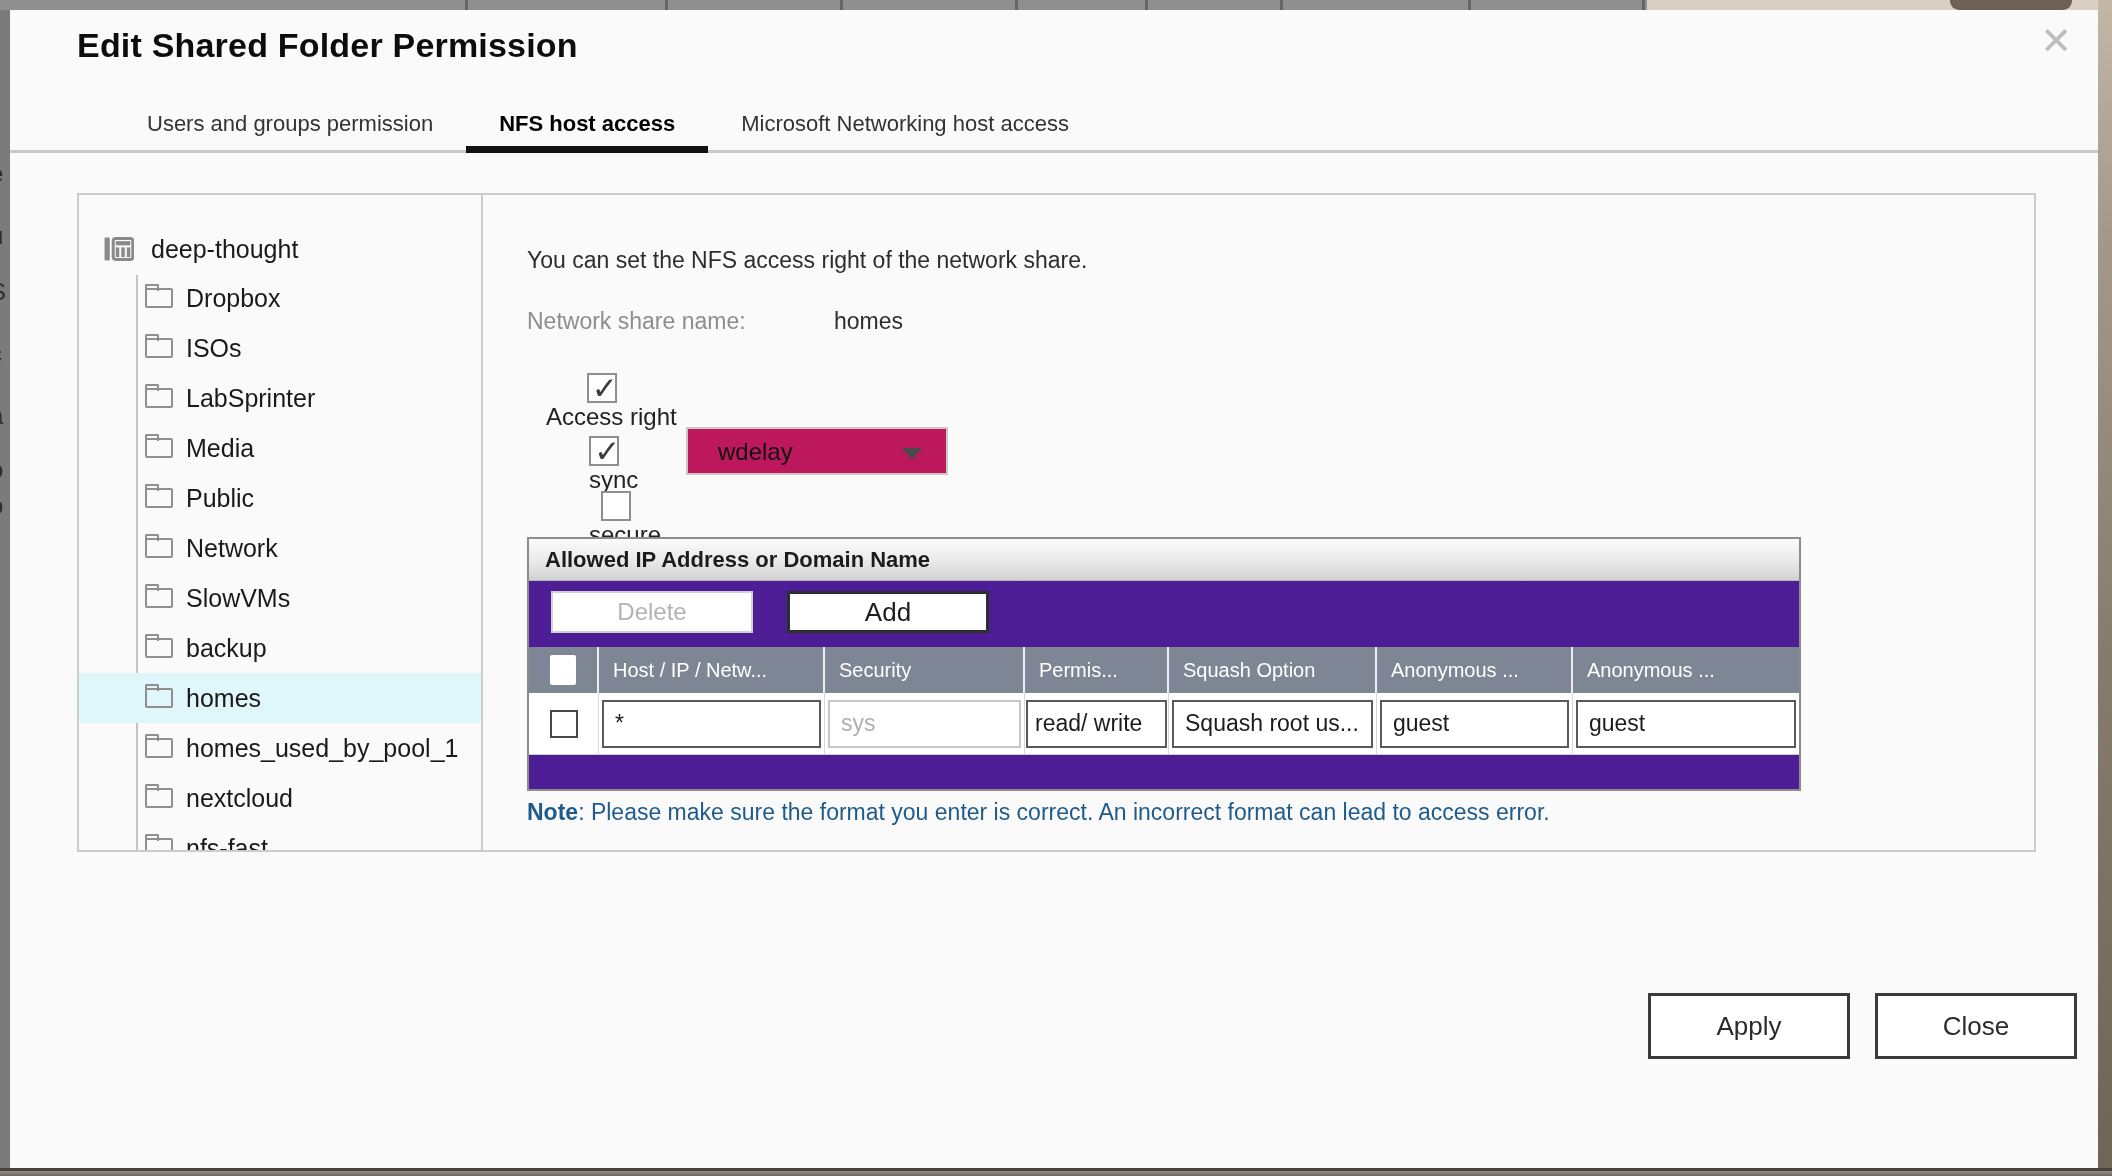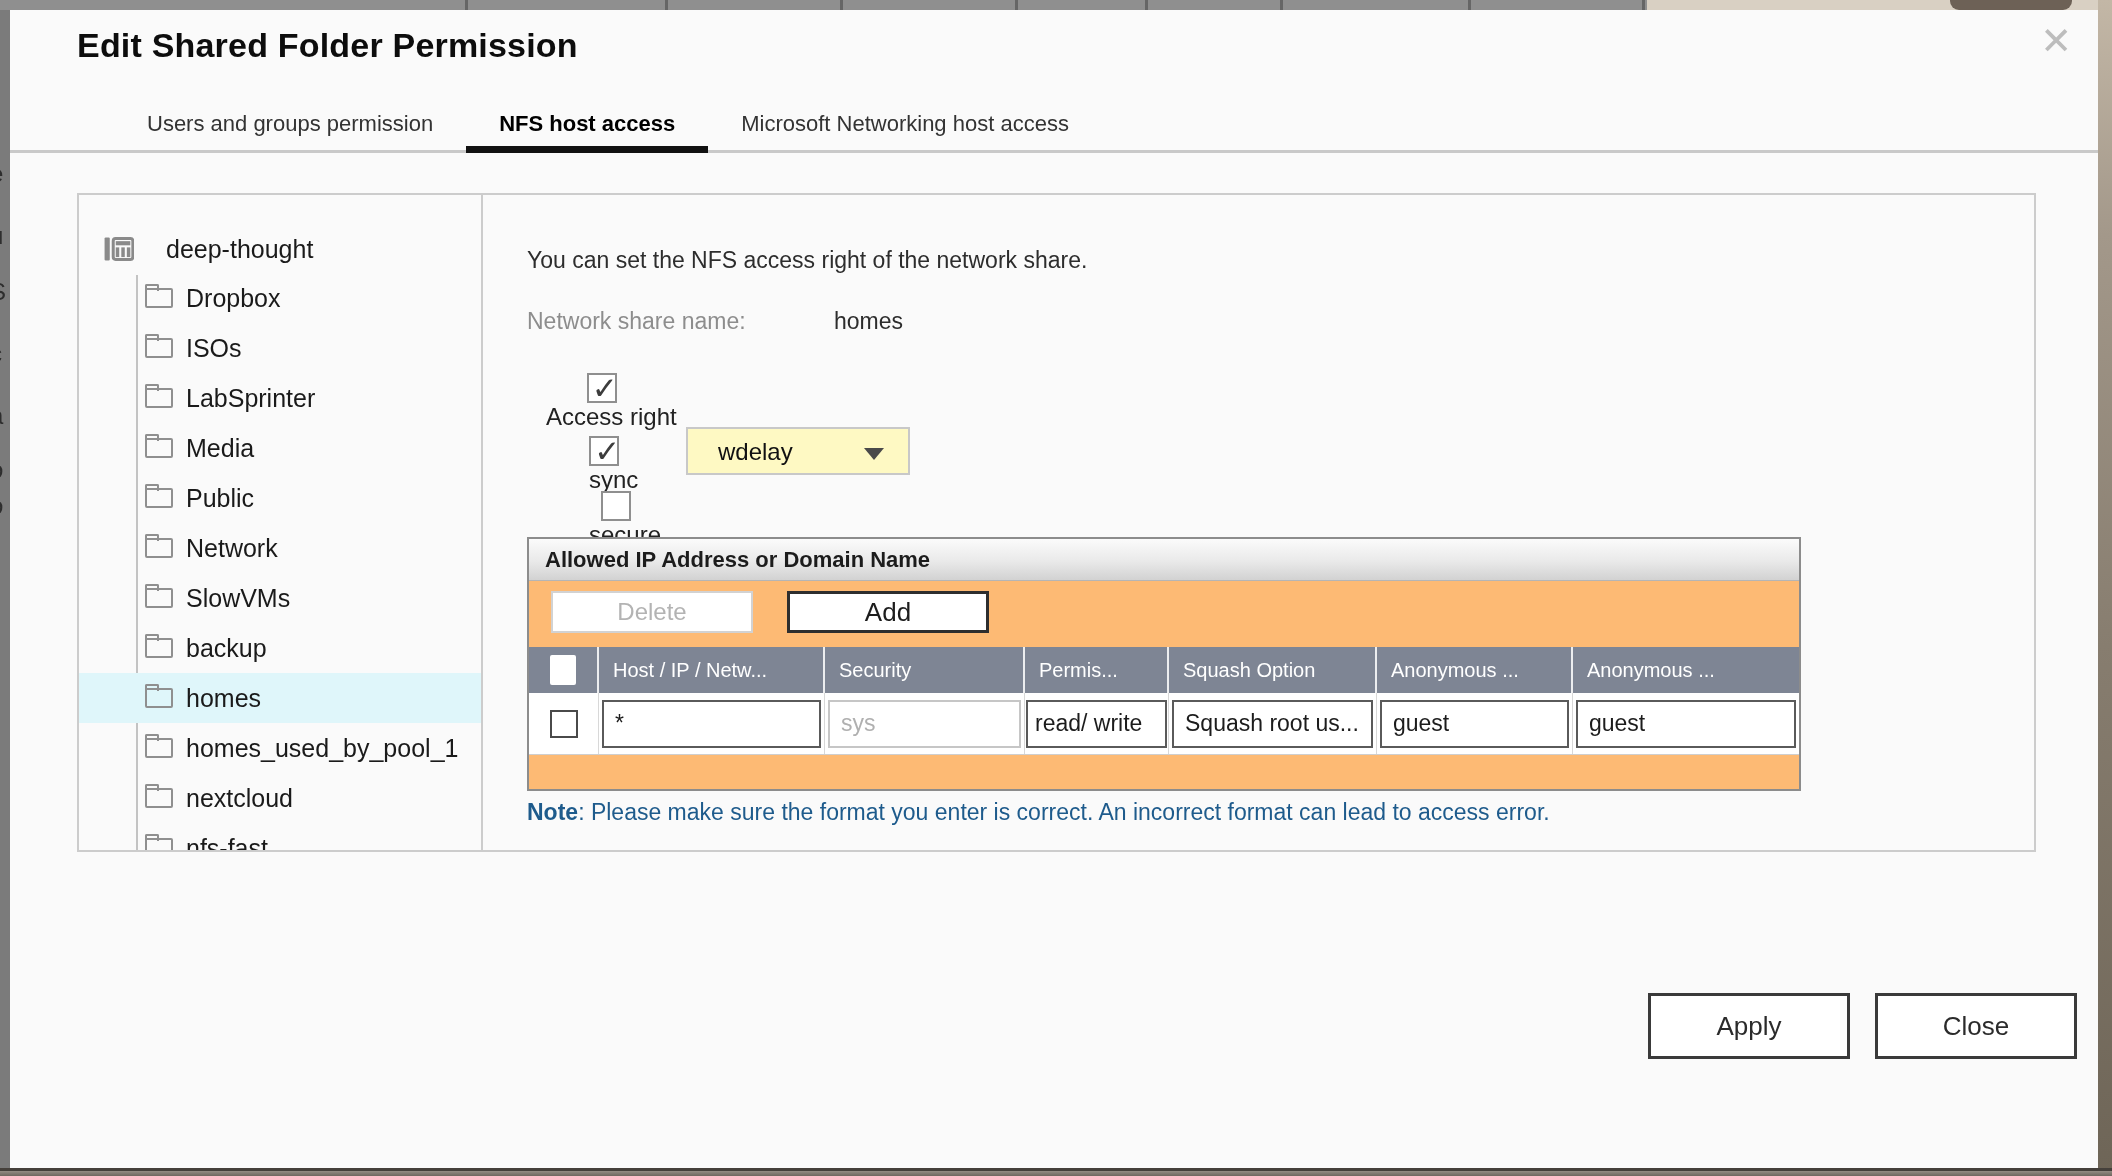--- a/index.html
+++ b/index.html
@@ -34,21 +34,21 @@
   .tab.active::after { content:""; position:absolute; left:0; right:0; bottom:-3px; height:7px; background:#111; }
 
   
   .main { position:absolute; left:67px; top:183px; width:1959px; height:659px; border:2px solid #cccccc; background:#fafafa; }
 
   
   .tree { position:absolute; left:0; top:0; bottom:0; width:404px; border-right:2px solid #cccccc; overflow:hidden; }
   .tree .connector { position:absolute; left:57px; top:80px; bottom:0; width:2px; background:#c3c3c3; }
   .rootrow { position:relative; margin-top:30px; height:48px; display:flex; align-items:center; }
   .rootrow .nas { margin-left:25px; width:30px; height:30px; flex:none; }
-  .rootrow .rlabel { margin-left:32px; font-size:25px; color:#1a1a1a; }
+  .rootrow .rlabel { margin-left:17px; font-size:25px; color:#1a1a1a; }
   .trow { position:relative; height:50px; display:flex; align-items:center; cursor:pointer; }
   .trow.selected { background:#dff6fa; }
   .ficon { position:relative; margin-left:66px; width:28px; height:20px; border:2px solid #8f8f8f; border-radius:2px; flex:none; }
   .ficon::before { content:""; position:absolute; top:-6px; left:-2px; width:10px; height:5px;
     border:2px solid #8f8f8f; border-bottom:none; border-radius:2px 2px 0 0; }
   .tlabel { margin-left:13px; font-size:25px; color:#1a1a1a; white-space:nowrap; }
 
   
   .desc { position:absolute; left:448px; top:52px; font-size:23px; color:#2d2d2d; }
   .share-label { position:absolute; left:448px; top:113px; font-size:23px; color:#8d8d8d; }
@@ -57,27 +57,27 @@
   .cb { width:30px; height:30px; border:2px solid #8f8f8f; background:#fff; display:inline-block; position:relative; flex:none; cursor:pointer; }
   .cb.checked::after { content:"✓"; position:absolute; left:3px; top:-5px; font-size:31px; color:#3d3d3d; }
   .cb.dark { border-color:#4a4a4a; }
 
   .chkrow { position:absolute; display:flex; align-items:center;flex-direction:column; }
   .row-access { left:448px; top:178px; }
   .row-sync   { left:491px; top:241px; }
   .row-secure { left:491px; top:296px; }
   .chkrow .lbl { margin-left:19px; font-size:24px; color:#222; }
 
-  .select { position:absolute; left:607px; top:232px; width:224px; height:48px; border:2px solid #c8c8c8; background:#fef9c3; cursor:pointer; }
+  .select { position:absolute; left:607px; top:232px; width:262px; height:48px; border:2px solid #c8c8c8; background:#be185d; cursor:pointer; }
   .select .sval { position:absolute; left:30px; top:9px; font-size:24px; color:#111; }
   .select .caret { position:absolute; right:24px; top:19px; width:0; height:0;
     border-left:10px solid transparent; border-right:10px solid transparent; border-top:12px solid #4a4a4a; }
 
   
-  .panel { position:absolute; left:448px; top:342px; width:1274px; height:254px; border:2px solid #8c8c8c; background:#fdba74; }
+  .panel { position:absolute; left:448px; top:342px; width:1274px; height:254px; border:2px solid #8c8c8c; background:#4c1d95; }
   .phead { height:42px; line-height:42px; padding-left:16px; font-size:22px; font-weight:bold; color:#1c1c1c;
     background:linear-gradient(180deg,#fbfbfb 0%,#e9e9e9 55%,#d2d2d2 100%); border-bottom:1px solid #b5b5b5; }
   .btn-del { position:absolute; left:22px; top:52px; width:202px; height:42px; background:#fff;
     border:2px solid #d2d2d2; color:#b3b3b3; font-size:24px; font-family:inherit; cursor:default; }
   .btn-add { position:absolute; left:258px; top:52px; width:202px; height:42px; background:#fff;
     border:3px solid #2e2e2e; color:#1d1d1d; font-size:26px; font-family:inherit; cursor:pointer; }
 
   .thead { position:absolute; left:0; right:0; top:108px; height:46px; background:#7e8594; display:flex; }
   .th { display:flex; align-items:center; padding-left:14px; font-size:20px; color:#fff;
     border-right:2px solid rgba(255,255,255,.85); white-space:nowrap; overflow:hidden; }

